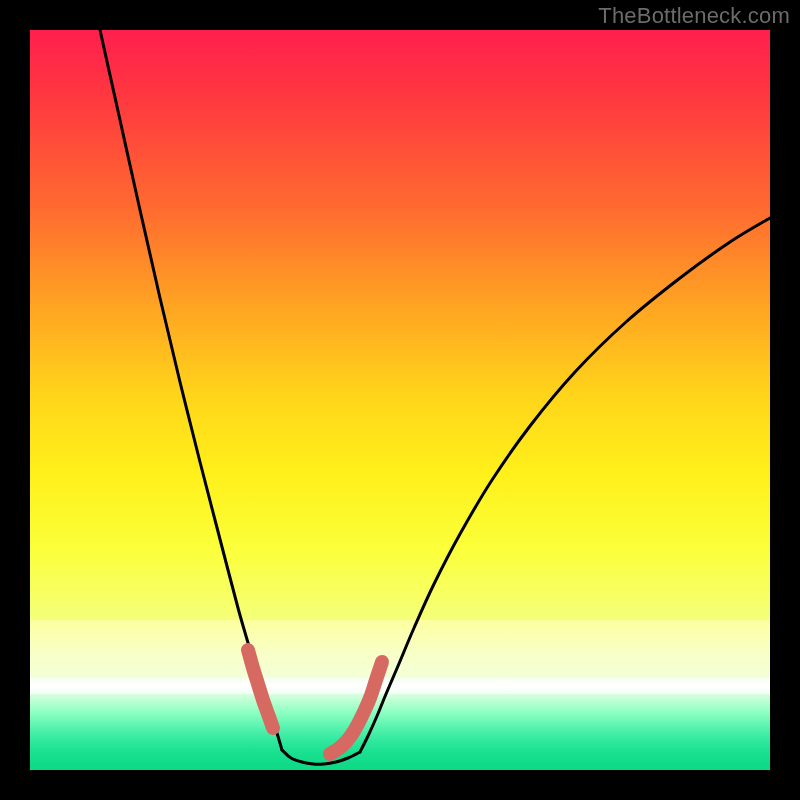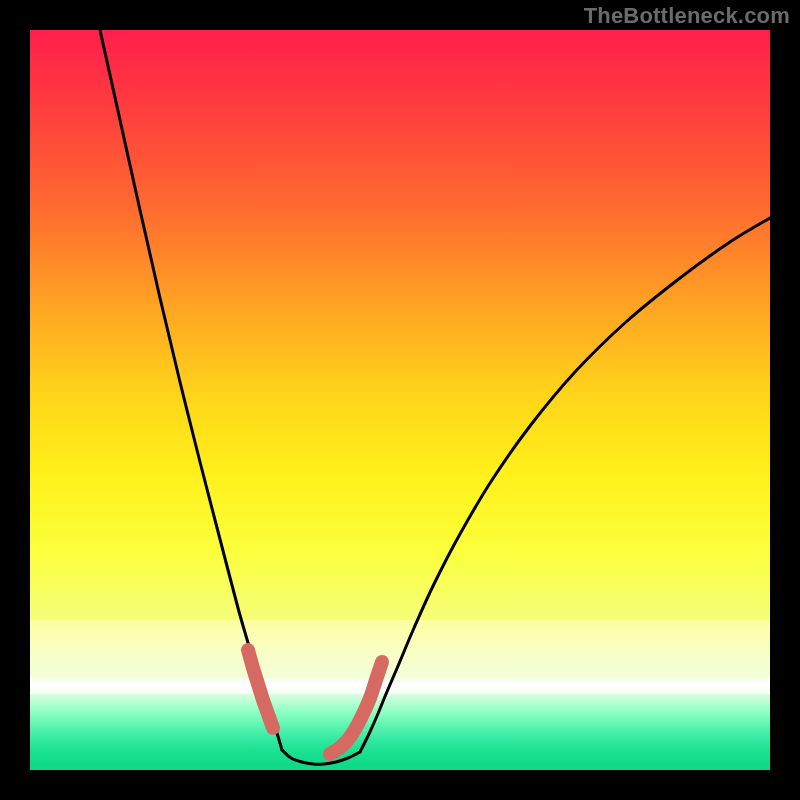--- a/index.html
+++ b/index.html
@@ -76,21 +76,21 @@
     width: 740px;
     height: 740px;
     pointer-events: none;
   }
   .watermark {
     position: absolute;
     top: 3px;
     right: 10px;
     color: #6b6b6b;
     font-size: 22px;
-    font-weight: 700;
+    font-weight: 400;
     letter-spacing: 0.2px;
     user-select: none;
   }
 </style>
 </head>
 <body>
 
 <div class="frame">
   <div class="watermark">TheBottleneck.com</div>
 

